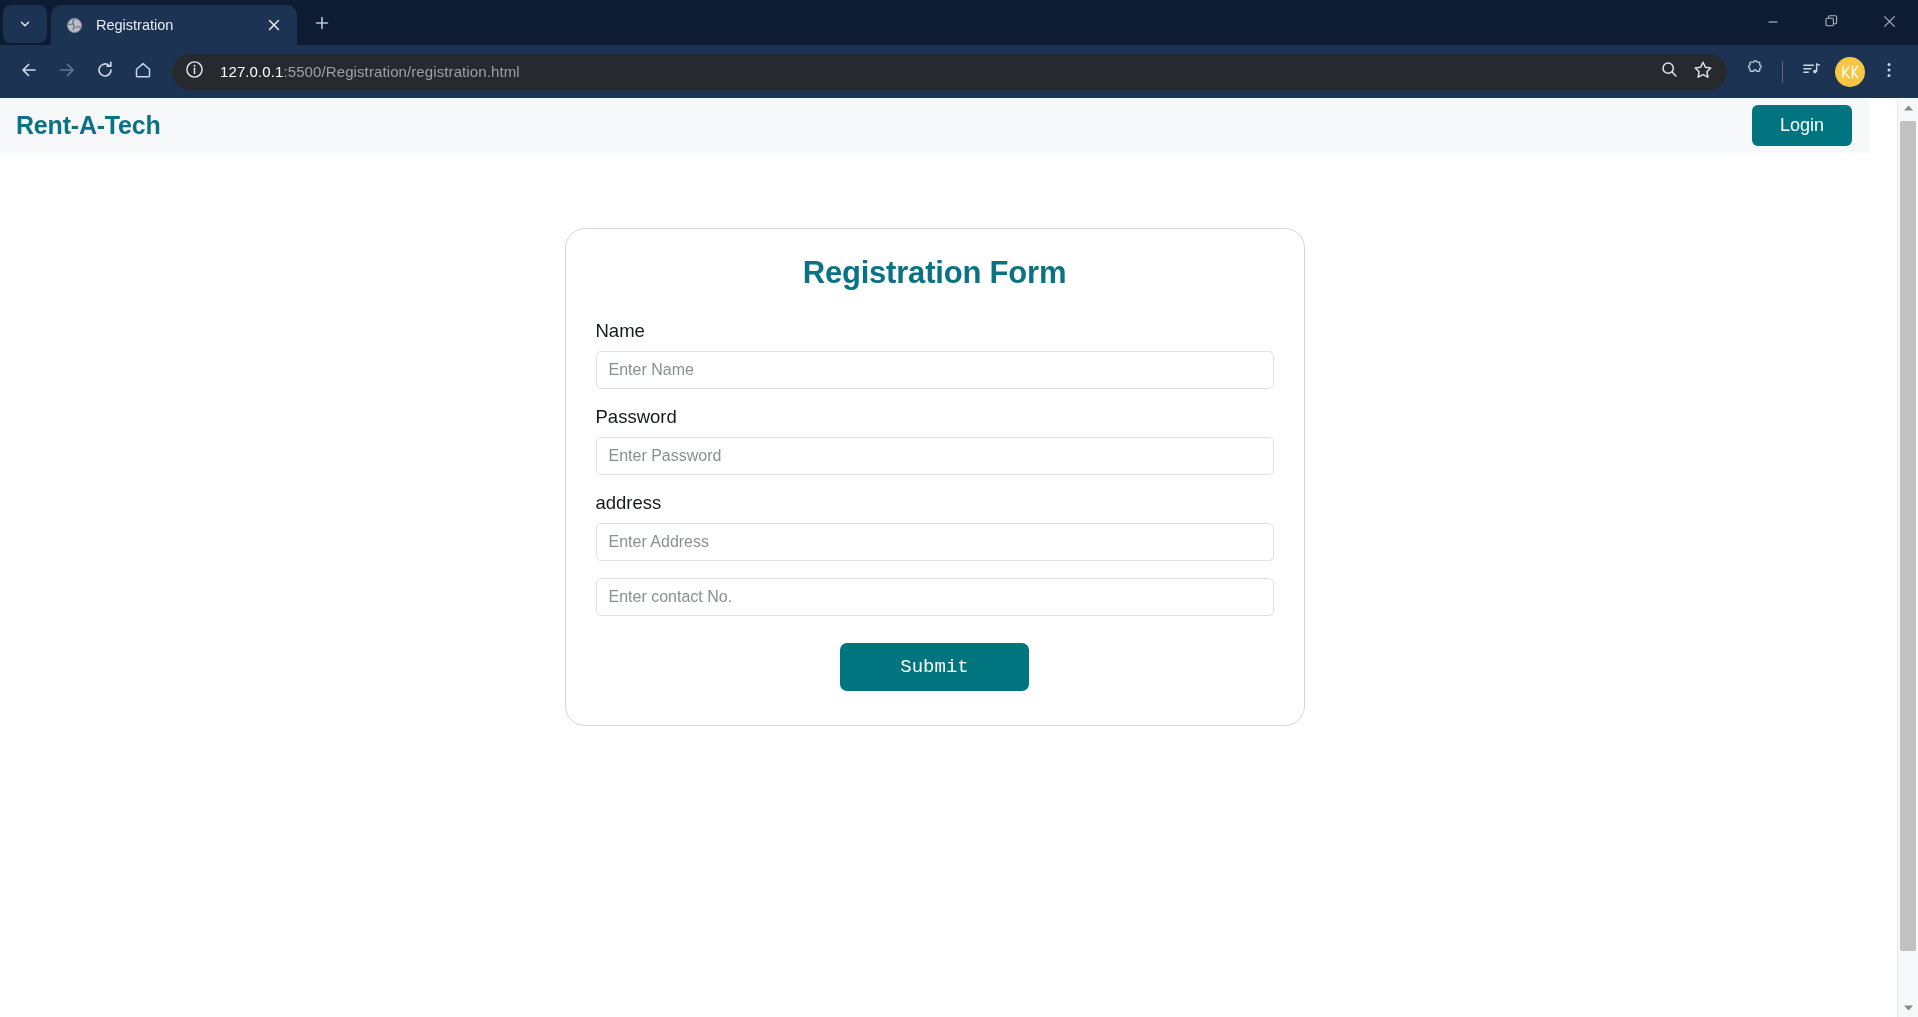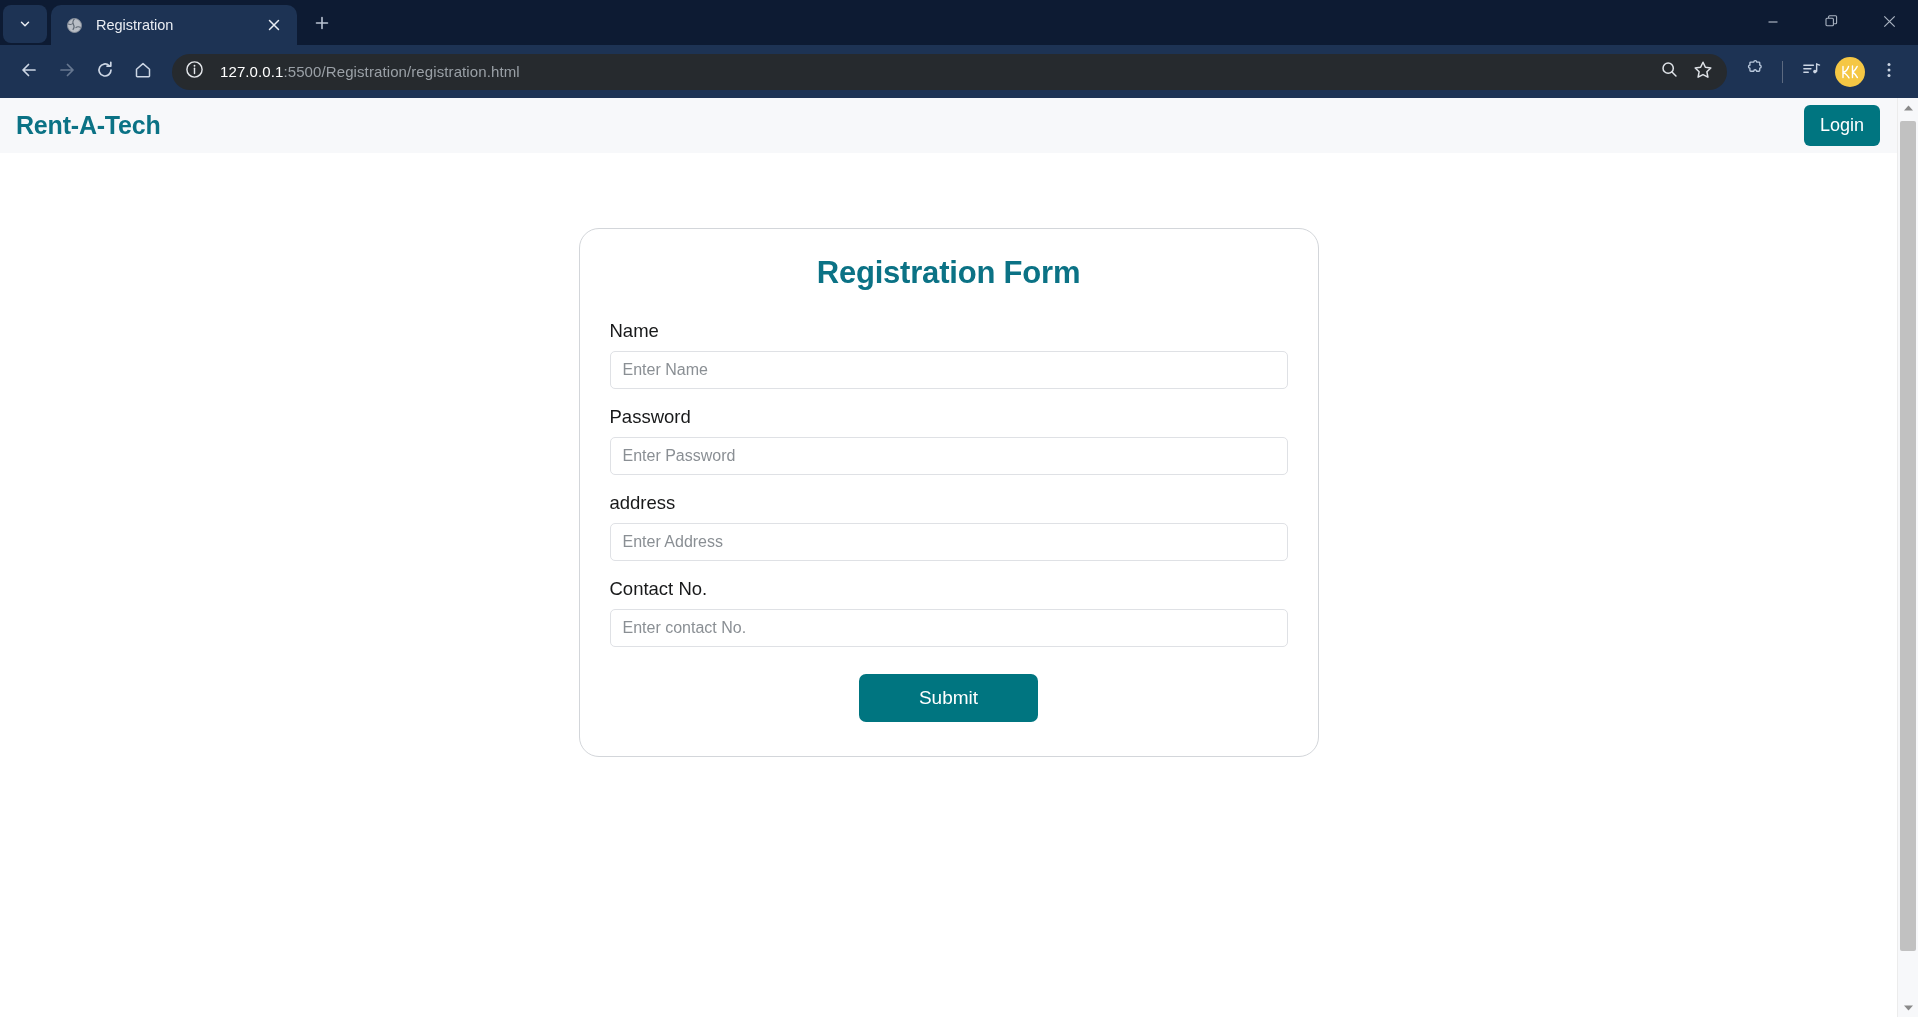--- a/index.html
+++ b/index.html
@@ -173,20 +173,21 @@
     overflow: hidden;
   }
 
   
   .viewport {
     flex: 1 1 auto;
     background: #ffffff;
     display: flex;
     position: relative;
     overflow: hidden;
+    gap: 28px;
   }
   .page {
     flex: 1 1 auto;
     overflow: hidden;
     background: #ffffff;
   }
 
   .site-header {
     height: 55px;
     background: #f7f8fa;
@@ -200,21 +201,21 @@
     font-size: 25px;
     font-weight: bold;
     letter-spacing: -0.2px;
   }
   .login-btn {
     background: #007580;
     color: #ffffff;
     font-size: 18px;
     border: none;
     border-radius: 6px;
-    padding: 10px 16px;
+    padding: 10px 28px;
     cursor: pointer;
     font-family: "Liberation Sans", sans-serif;
   }
 
   .page-body {
     padding-top: 75px;
     display: flex;
     justify-content: center;
   }
 
@@ -271,21 +272,21 @@
     margin-top: 27px;
   }
   .submit-btn {
     background: #007580;
     color: #ffffff;
     border: none;
     border-radius: 7px;
     font-size: 19px;
     padding: 13px 60px;
     cursor: pointer;
-    font-family: Liberation Sans, sans-serif;
+    font-family: Liberation Mono, monospace;
   }
 
   
   .scrollbar {
     width: 21px;
     flex: 0 0 21px;
     background: #f7f8fa;
     display: flex;
     flex-direction: column;
     align-items: center;
@@ -507,21 +508,20 @@
           </div>
 
           <div class="field">
             <label class="field-label">address</label>
             <span class="input-wrap">
               <input class="field-input" type="text" placeholder="Enter Address" style="">
             </span>
           </div>
 
           <div class="field">
-            <label class="field-label">Contact No.</label>
             <span class="input-wrap">
               <input class="field-input" type="text" placeholder="Enter contact No." style="">
             </span>
           </div>
 
           <div class="submit-row">
             <button class="submit-btn">Submit</button>
           </div>
         </div>
       </div>

